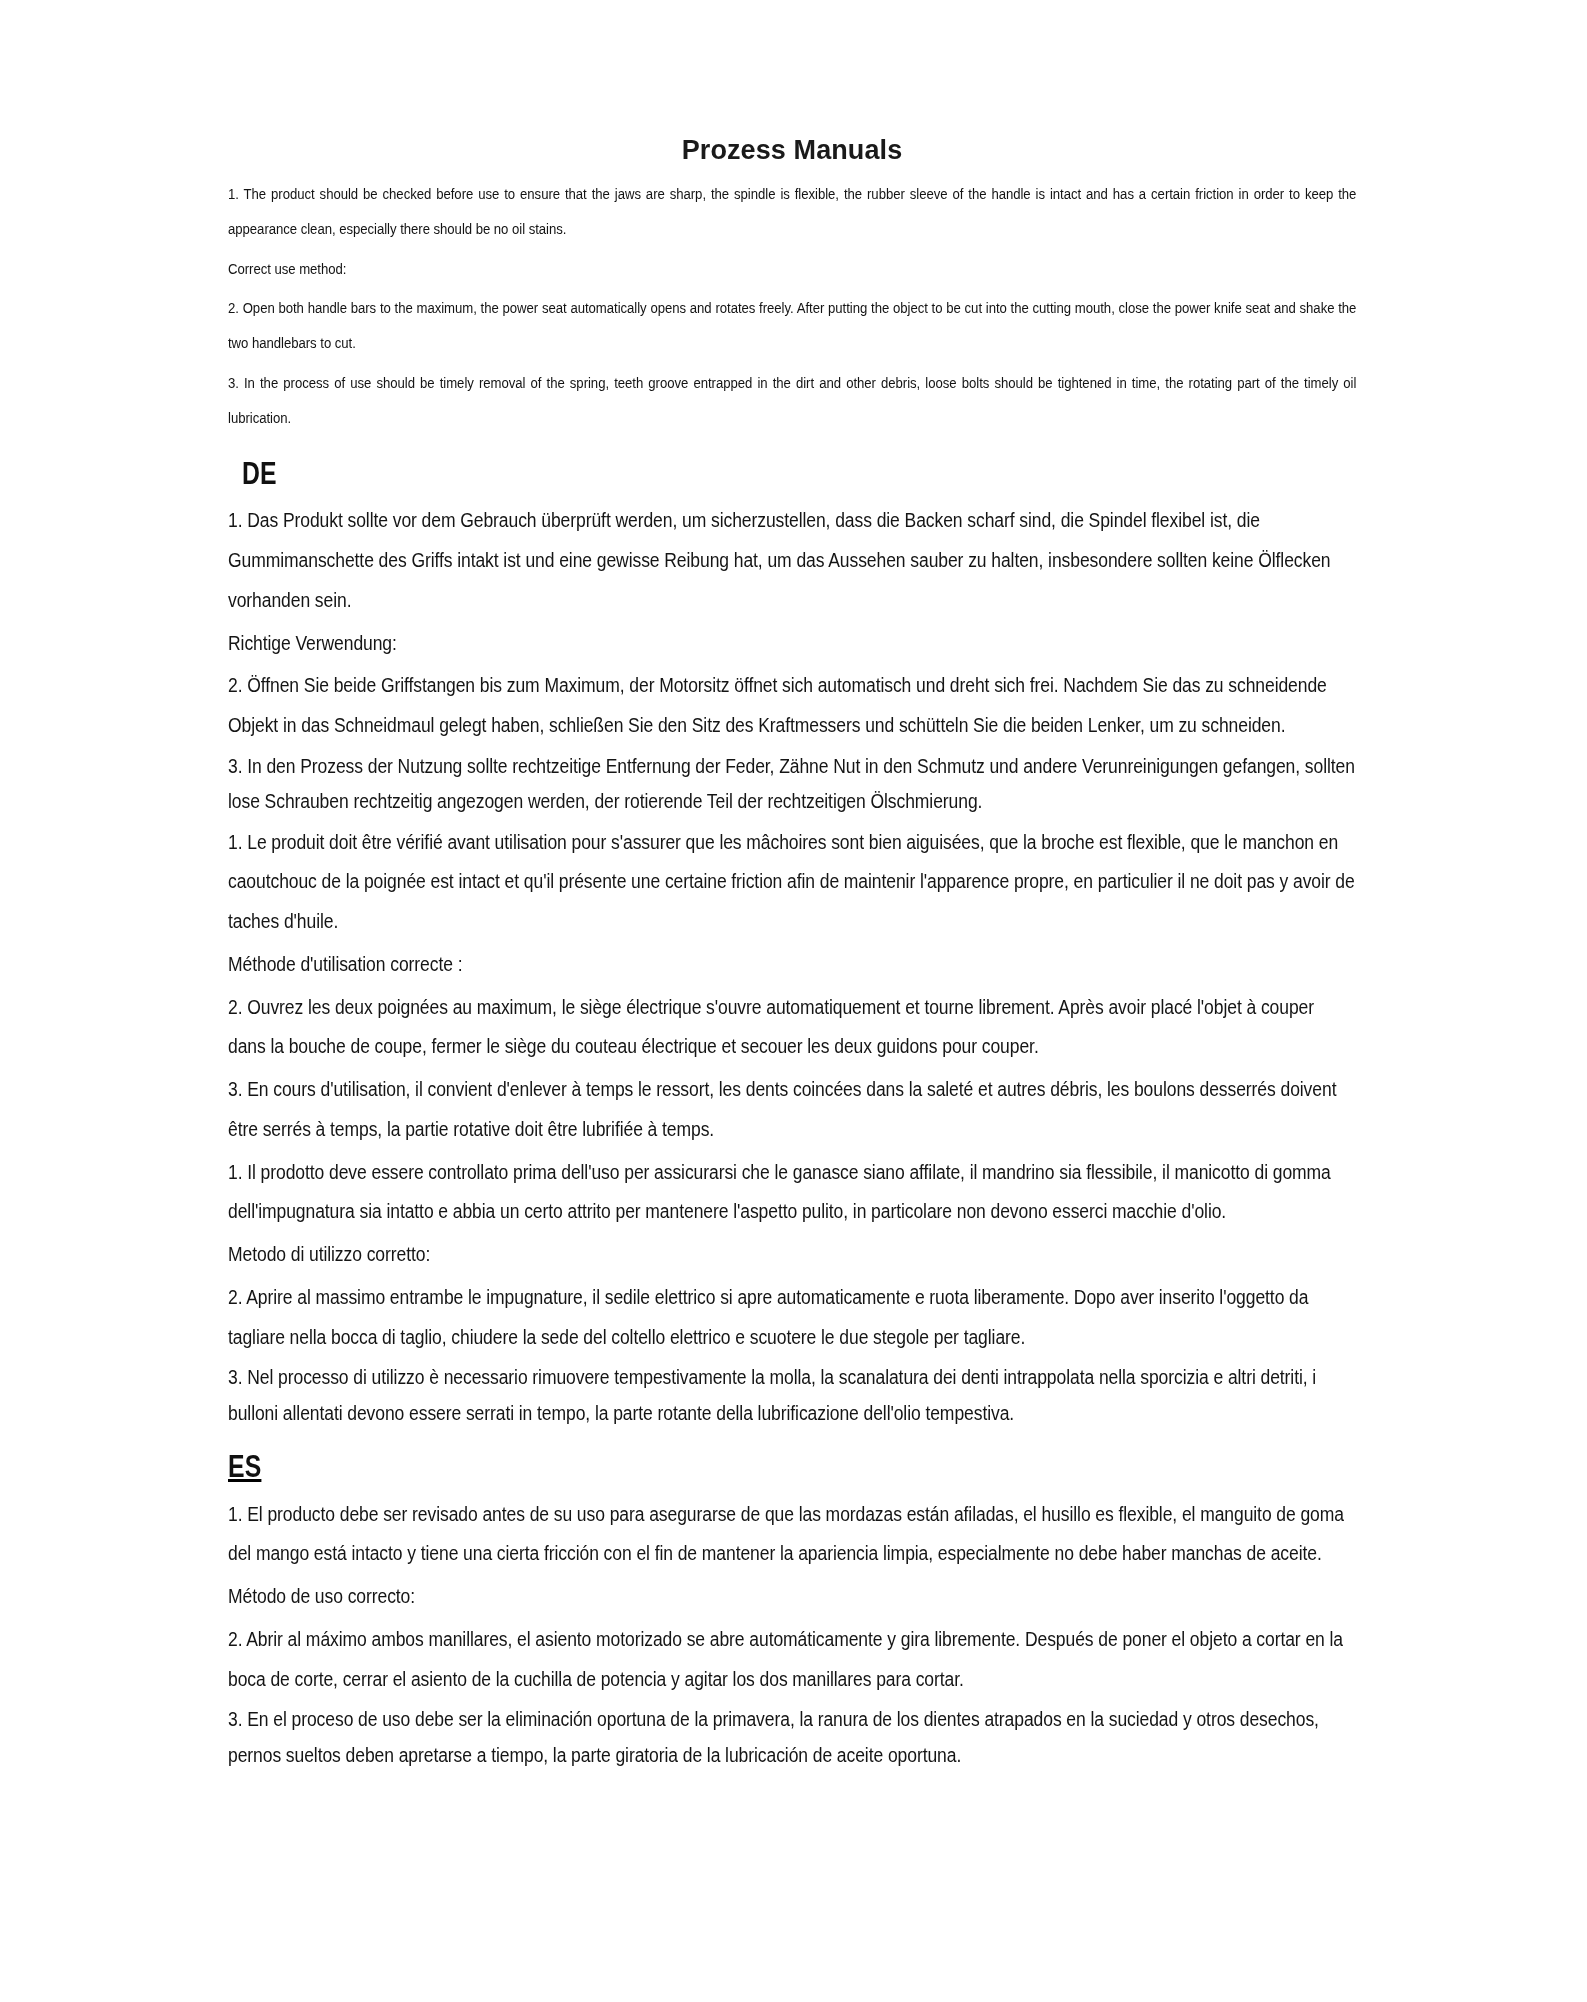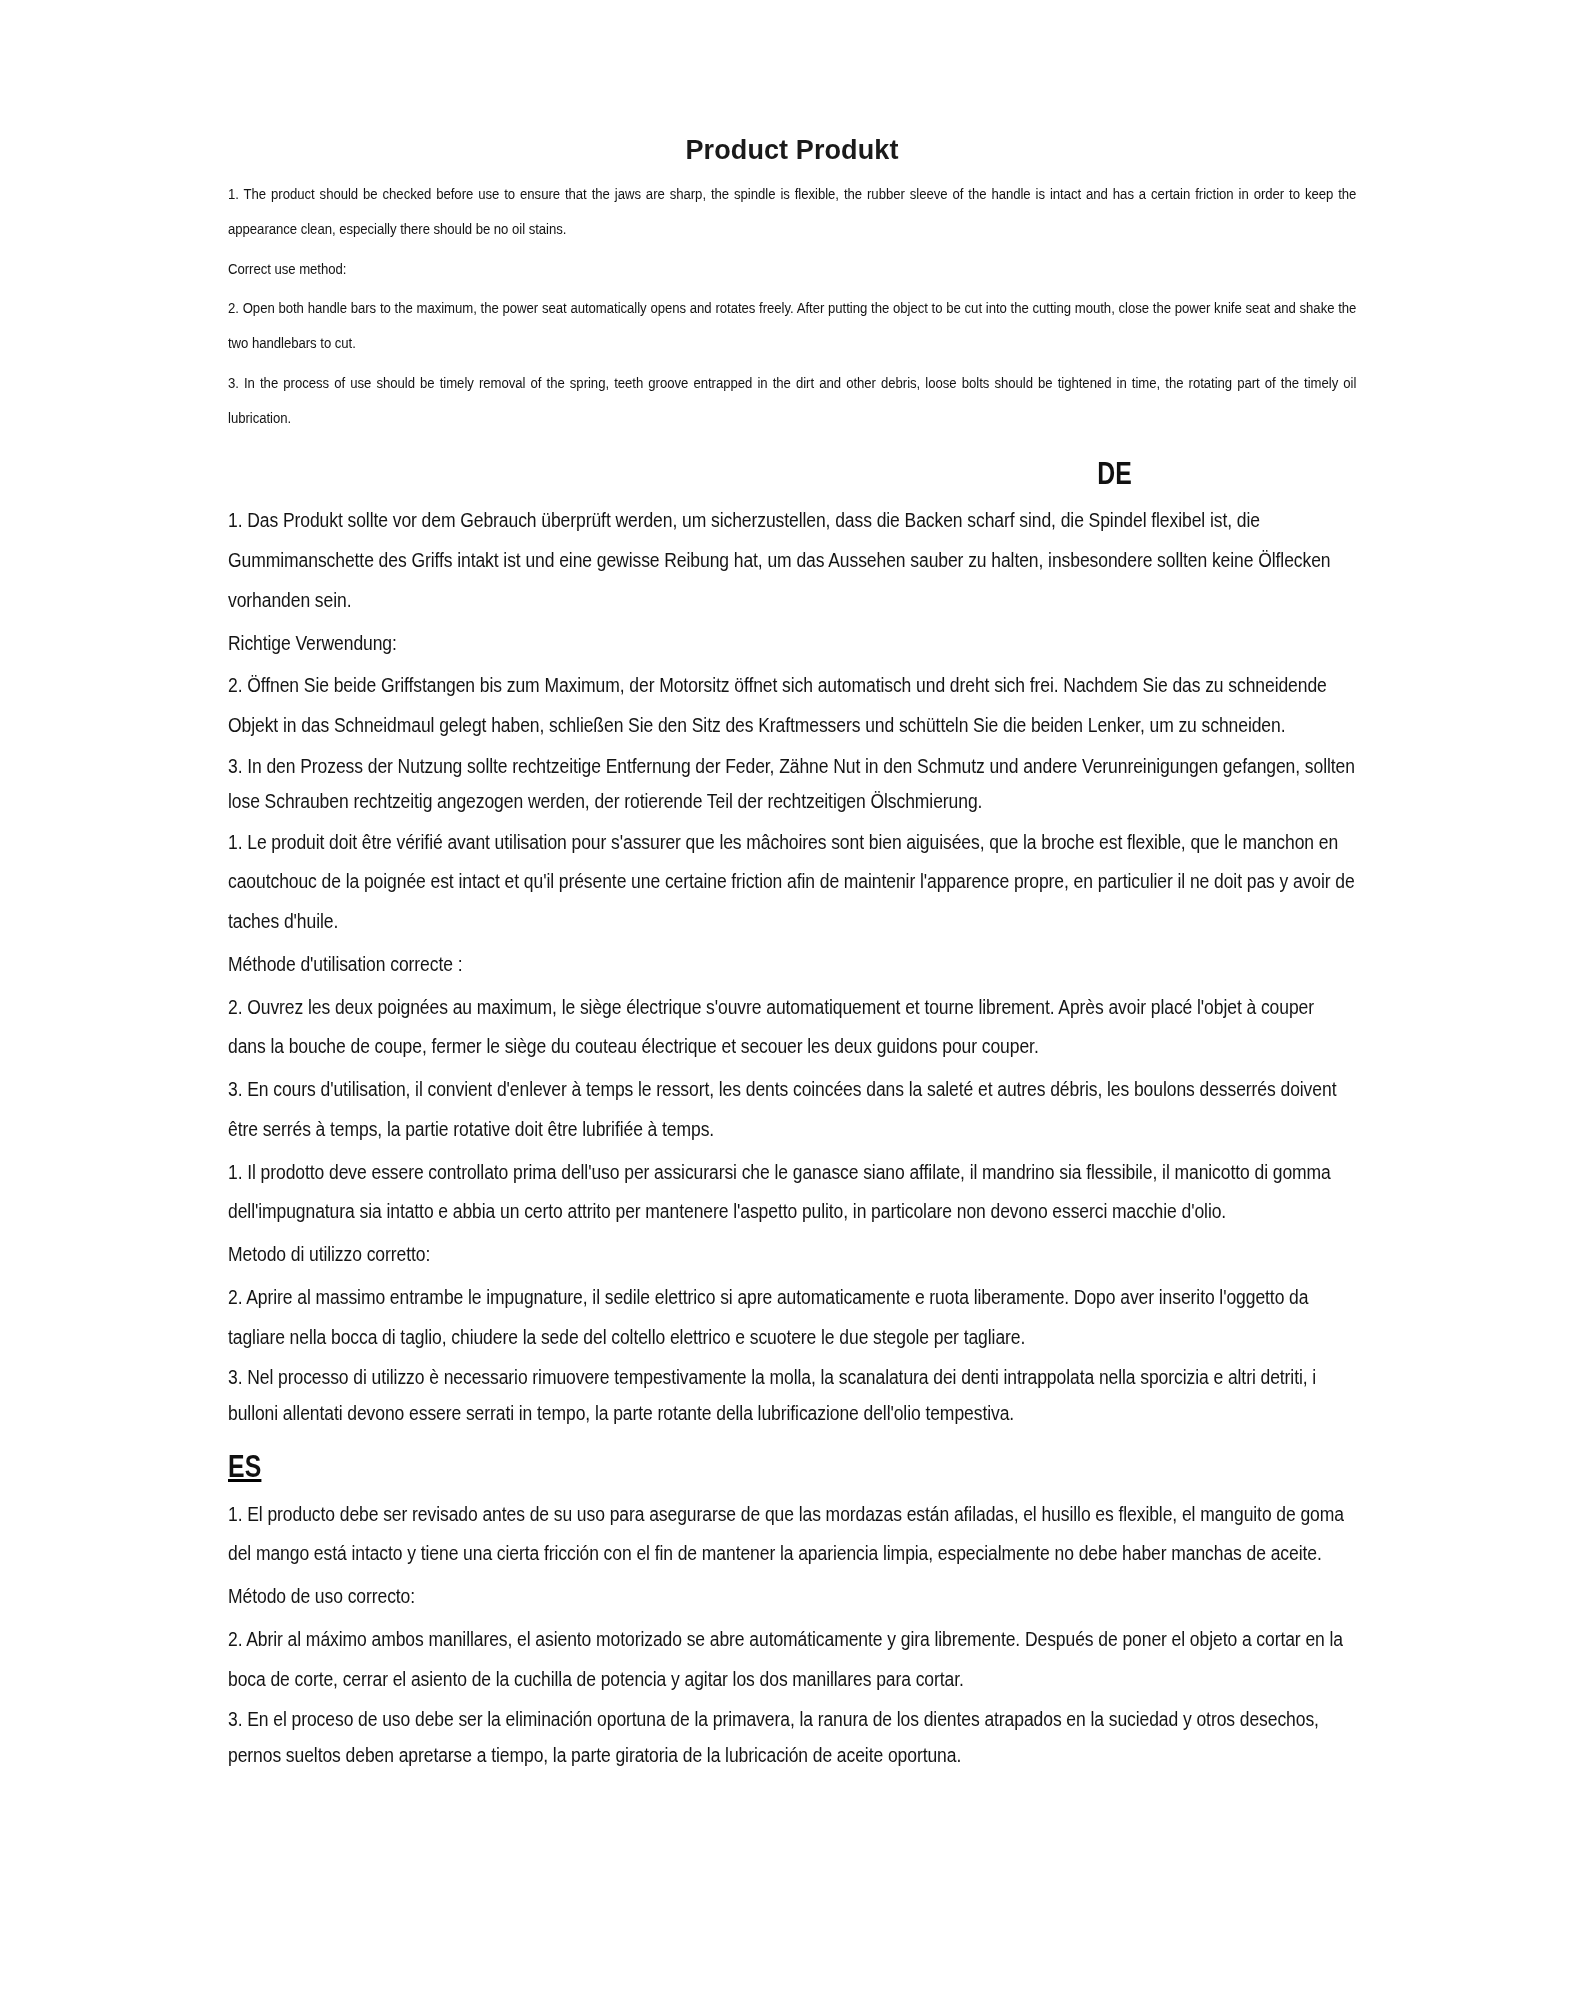--- a/index.html
+++ b/index.html
@@ -76,32 +76,32 @@
     padding: 0;
     transform: scaleX(0.895);
     transform-origin: left top;
     width: 111.7%;
     letter-spacing: -0.1px;
   }
   .section-other .para.tight {
     line-height: 1.80;
   }
   .heading-wrap-en   { margin: 10px 0 10px 0; }
-  .heading-wrap-de   { margin: 18px 0 8px 8px; text-align: right; }
+  .heading-wrap-de   { margin: 18px 0 8px 14px; }
   .heading-wrap-fr   { margin: 24px 0 8px 0; }
   .heading-wrap-it   { margin: 22px 0 8px 0; }
   .heading-wrap-es   { margin: 16px 0 8px 0; text-decoration: underline; }
 </style>
 </head>
 <body>
 
 <div class="page">
   <div class="content">
 
-    <h1 class="doc-title">Product Produkt</h1>
+    <h1 class="doc-title">Prozess Manuals</h1>
 
     <div class="section section-en">
       <p class="para">1. The product should be checked before use to ensure that the jaws are sharp, the spindle is flexible, the rubber sleeve of the handle is intact and has a certain friction in order to keep the appearance clean, especially there should be no oil stains.</p>
       <p class="para">Correct use method:</p>
       <p class="para">2. Open both handle bars to the maximum, the power seat automatically opens and rotates freely. After putting the object to be cut into the cutting mouth, close the power knife seat and shake the two handlebars to cut.</p>
       <p class="para last">3. In the process of use should be timely removal of the spring, teeth groove entrapped in the dirt and other debris, loose bolts should be tightened in time, the rotating part of the timely oil lubrication.</p>
     </div>
 
     <div class="section section-other">
       <div class="heading-wrap-de">

